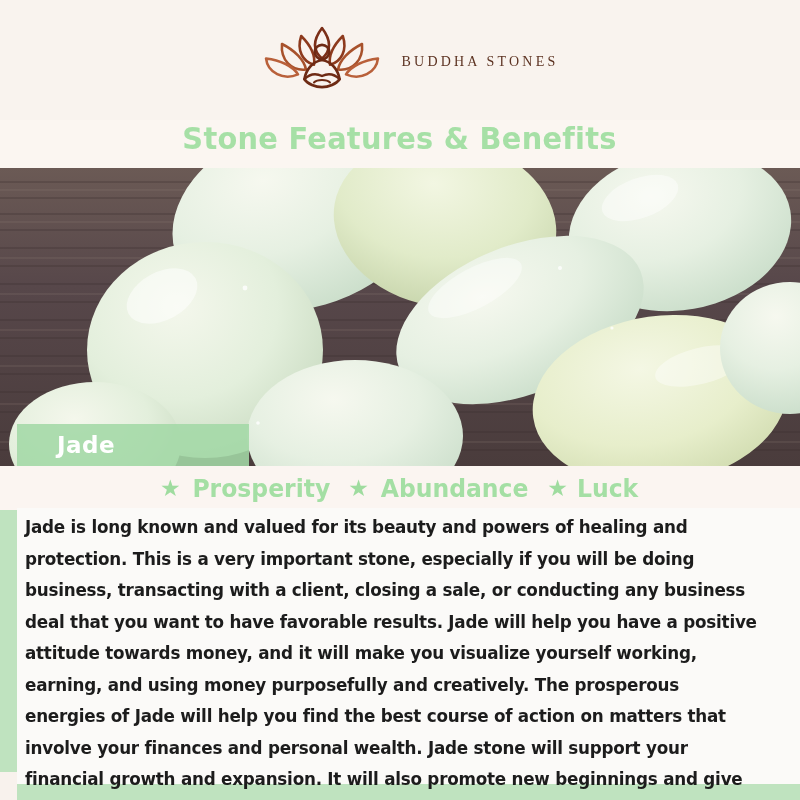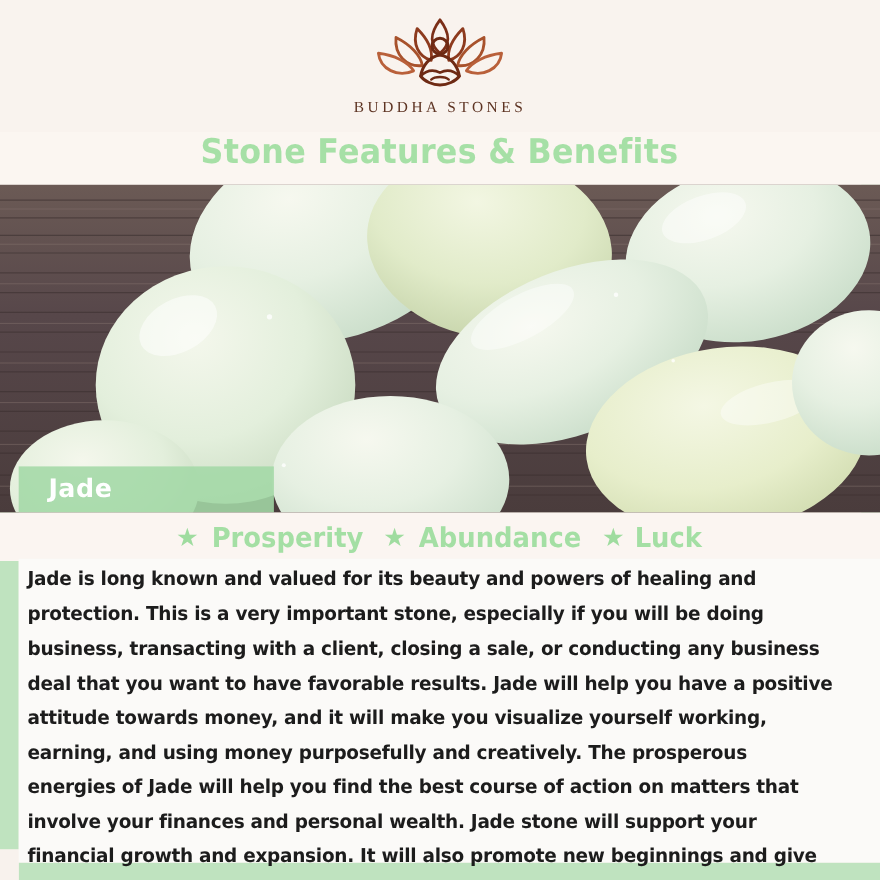--- a/index.html
+++ b/index.html
@@ -30,21 +30,21 @@
   }
   .band-bottom{
     left:17px;right:0;bottom:0;height:16px;
     clip-path:polygon(0 0,100% 0,100% 100%,0 100%);
   }
 
   
   .header{
     position:absolute;top:0;left:0;right:0;height:120px;
     background:#f9f3ee;
-    display:flex;flex-direction:column;
+    display:flex;flex-direction:row;
     align-items:center;justify-content:center;
   }
   .logo-mark{width:160px;height:74px;display:block;}
   .logo-word{
     margin-top:4px;
     font-family:"Liberation Serif",serif;
     font-size:14px;letter-spacing:3.2px;
     color:#5d3322;font-weight:400;
     text-align:center;
   }
@@ -73,21 +73,21 @@
   }
   .photo svg{display:block;width:800px;height:298px;}
 
   
   .jade-strip{
     position:absolute;left:17px;bottom:0;width:232px;height:42px;
     background:rgba(163,216,166,.88);
     display:flex;align-items:center;
   }
   .jade-label{
-    margin-left:27px;
+    margin-left:40px;
     font-family:"DejaVu Sans",sans-serif;
     font-weight:700;
     font-size:23px;
     color:#ffffff;
     letter-spacing:.5px;
   }
 
   
   .benefits{
     position:absolute;top:466px;left:0;right:0;height:44px;

